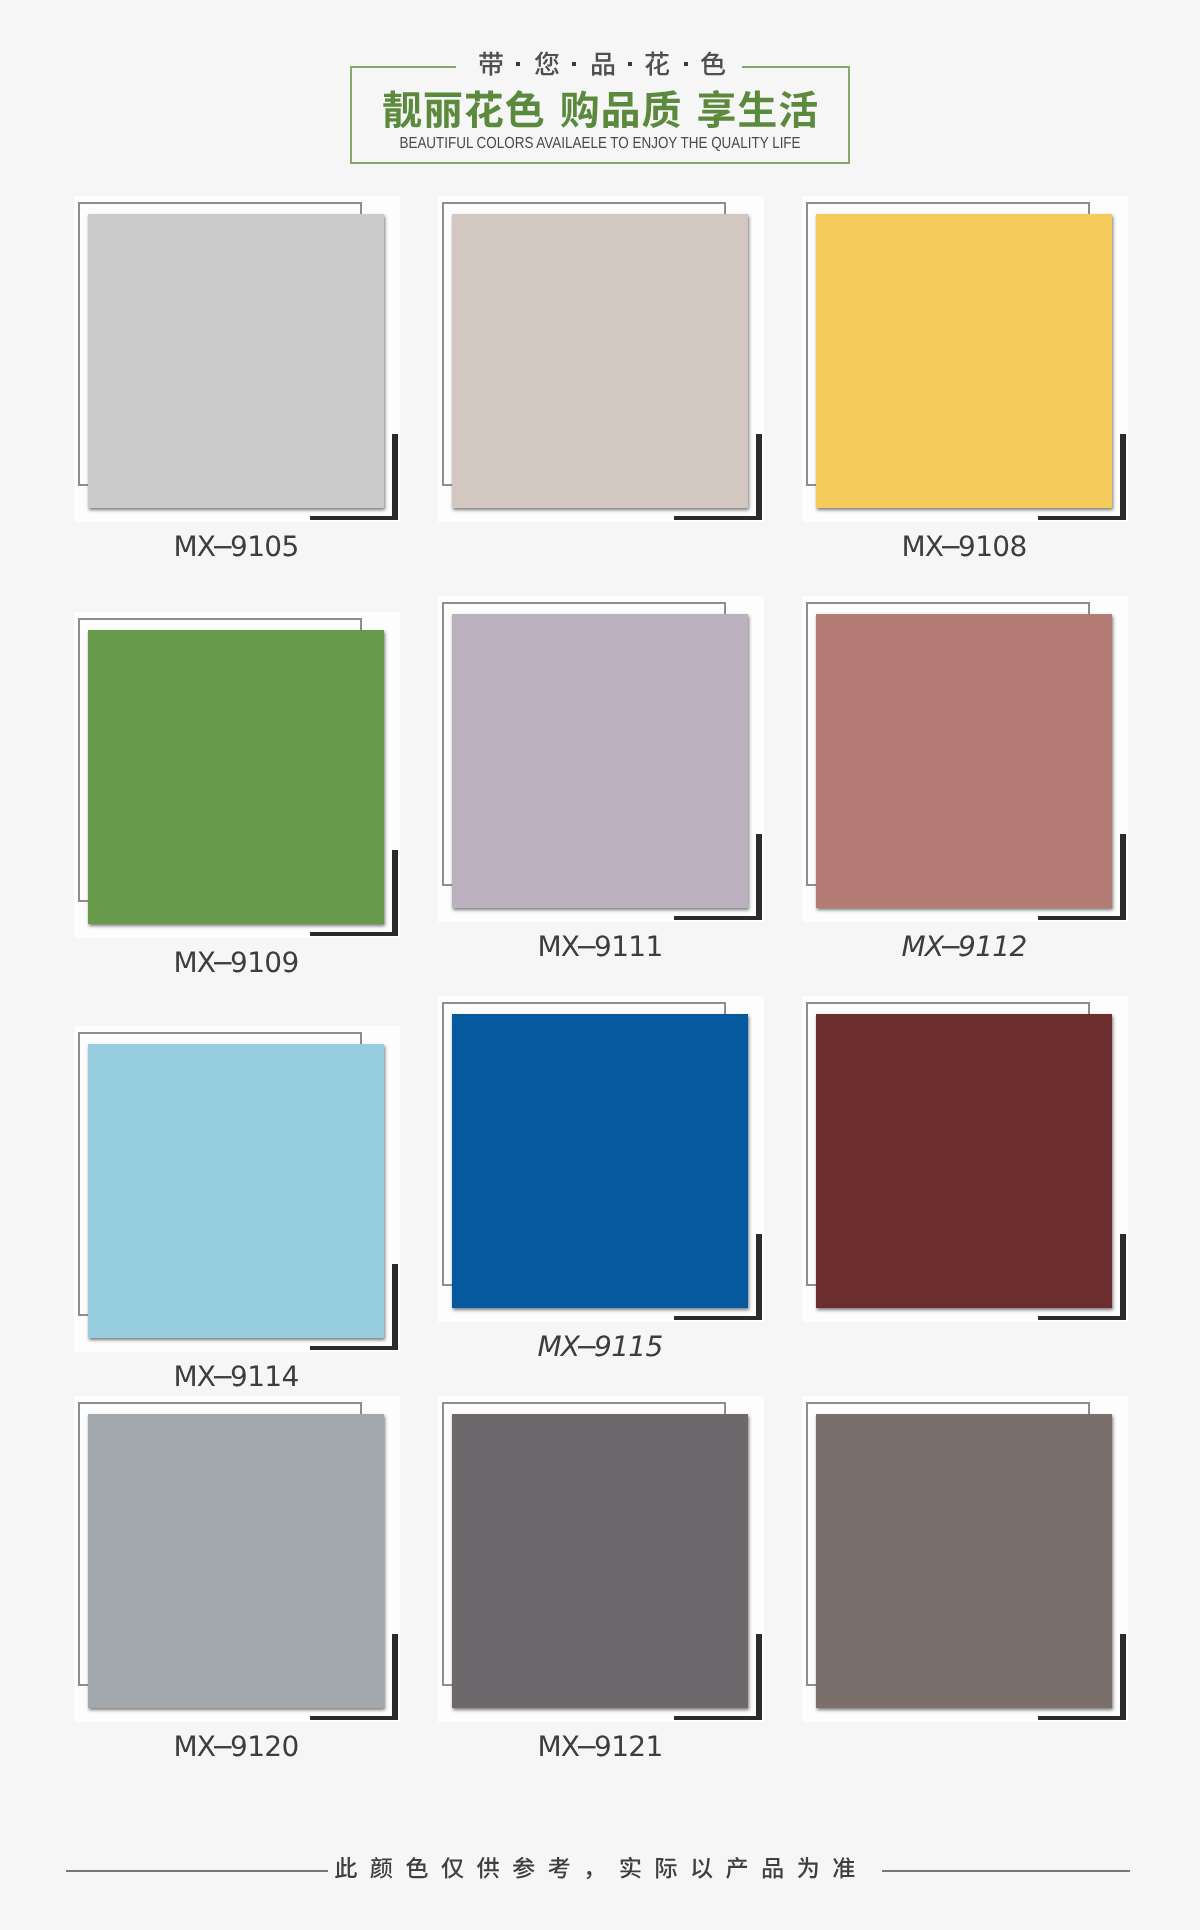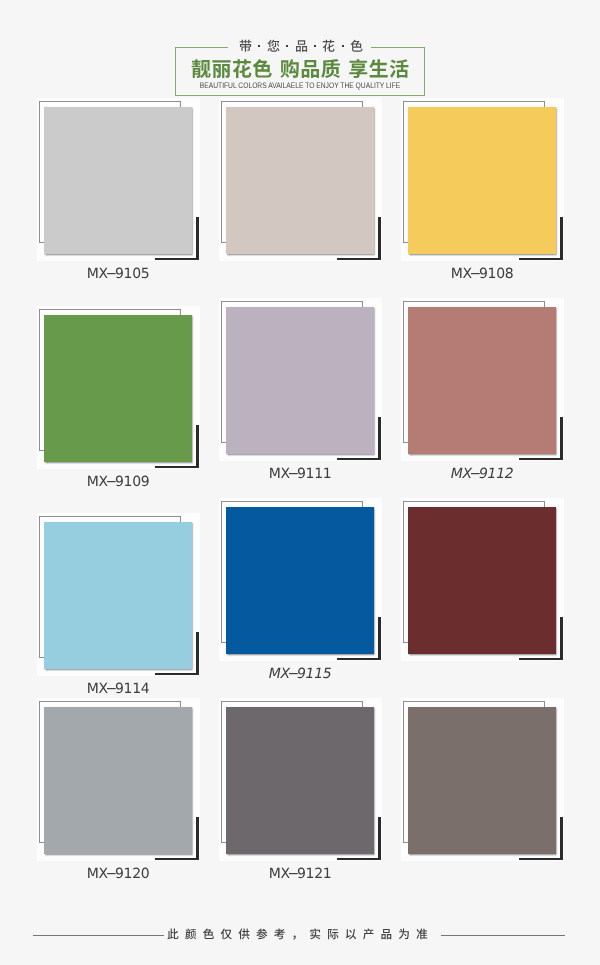--- a/index.html
+++ b/index.html
@@ -3,21 +3,21 @@
 <meta charset="utf-8">
 <title>Color Chart</title>
 <style>
   html,body{margin:0;padding:0;}
   body{width:600px;height:965px;background:#f6f6f6;overflow:hidden;
        font-family:"Liberation Sans","DejaVu Sans",sans-serif;
        -webkit-font-smoothing:antialiased;-moz-osx-font-smoothing:grayscale;text-rendering:geometricPrecision;}
   .page{position:relative;width:600px;height:965px;background:#f6f6f6;}
 
   
-  .header{position:absolute;left:0;top:16px;width:508px;height:95px;}
+  .header{position:absolute;left:0;top:2px;width:508px;height:95px;}
   .hframe-left{position:absolute;left:175px;top:32px;width:1px;height:48px;background:#86aa6e;}
   .hframe-right{position:absolute;left:424px;top:32px;width:1px;height:48px;background:#86aa6e;}
   .hframe-bottom{position:absolute;left:175px;top:79px;width:250px;height:1px;background:#86aa6e;}
   .hframe-top-l{position:absolute;left:175px;top:31px;width:53px;height:1px;background:#86aa6e;}
   .hframe-top-r{position:absolute;left:371px;top:31px;width:54px;height:1px;background:#86aa6e;}
 
   .eyebrow{position:absolute;left:1px;top:21px;width:600px;text-align:center;transform:translateZ(0);
            font-size:12px;line-height:20px;color:#4f4f4f;letter-spacing:0px;
            font-family:"DejaVu Sans","Liberation Sans",sans-serif;}
   .eyebrow .dot{display:inline-block;width:2px;height:2px;background:#3a3a3a;overflow:hidden;

